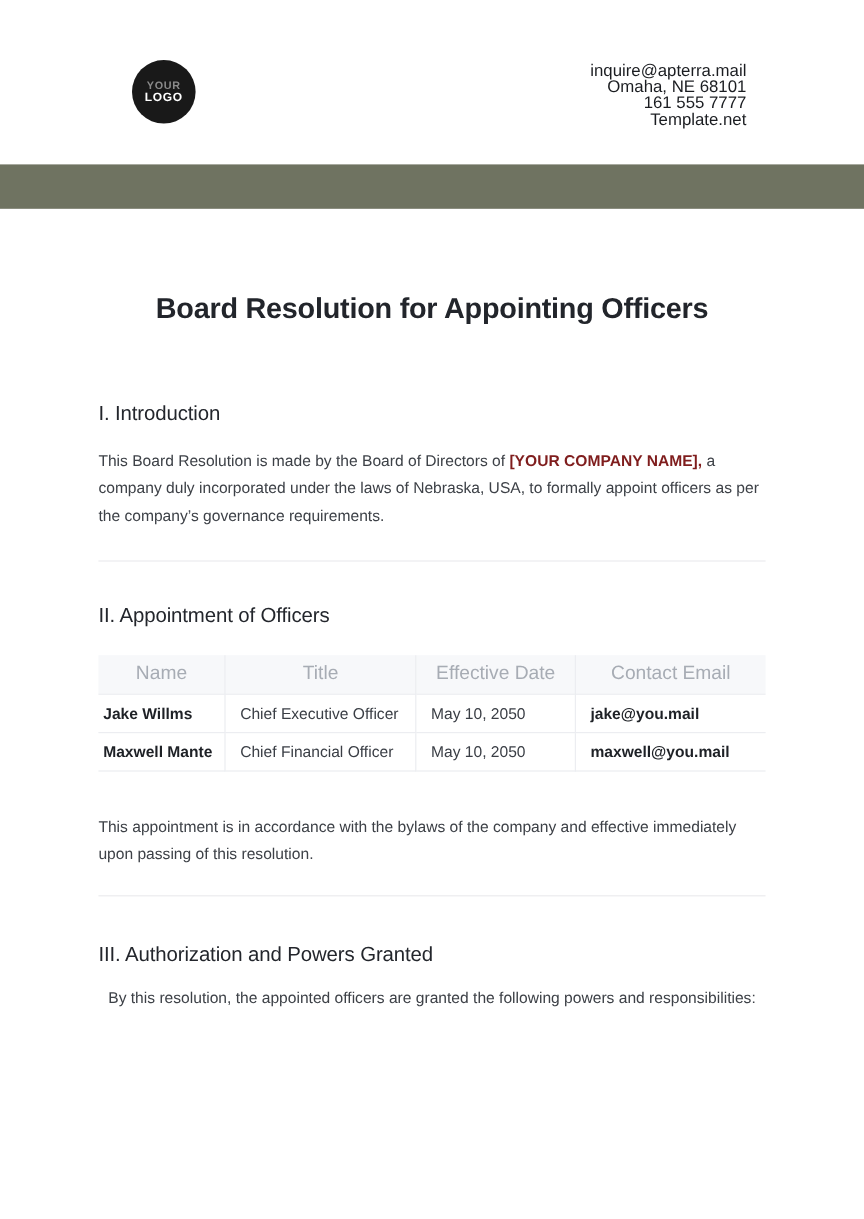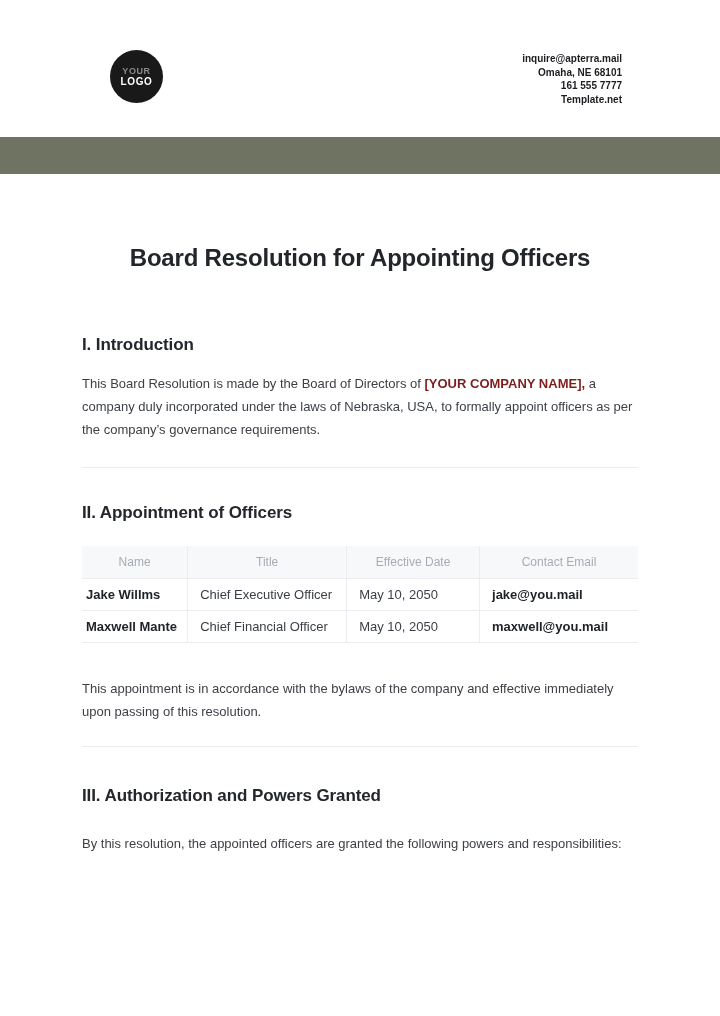--- a/index.html
+++ b/index.html
@@ -41,22 +41,22 @@
     letter-spacing: 0.6px;
   }
   .logo-logo {
     color: #ffffff;
     font-size: 10px;
     font-weight: 700;
     letter-spacing: 0.6px;
   }
   .contact {
     text-align: right;
-    font-size: 10px;
-    font-weight: 700;
+    font-size: 14px;
+    font-weight: 400;
     line-height: 13.5px;
     color: #1b1d21;
     padding-top: 2px;
   }
 
   
   .band {
     margin-top: 31px;
     height: 37px;
     width: 100%;
@@ -72,37 +72,37 @@
     font-size: 24px;
     line-height: 29px;
     font-weight: 700;
     color: #22252b;
     letter-spacing: -0.2px;
   }
 
   h2.sec-heading {
     font-size: 17px;
     line-height: 21px;
-    font-weight: 700;
+    font-weight: 400;
     color: #23262c;
     letter-spacing: -0.1px;
   }
   .sec-heading-1 { margin-top: 62px; }
   .sec-heading-2 { margin-top: 34px; }
   .sec-heading-3 { margin-top: 38px; }
 
   p.body-text {
     font-size: 13px;
     line-height: 23px;
     color: #3d4147;
   }
   .para-1 { margin-top: 17px; }
   .para-2 { margin-top: 17px; }
   .para-note { margin-top: 34px; }
-  .para-3 { margin-top: 26px; }
+  .para-3 { margin-top: 14px; text-align: center; }
   .b { font-weight: 700; color: #7f1d1d; }
 
   hr.divider {
     border: 0;
     border-top: 1px solid #ececee;
     height: 0;
   }
   .divider-1 { margin-top: 26px; }
   .divider-2 { margin-top: 23px; }
 
@@ -118,21 +118,21 @@
     height: 32px;
     vertical-align: middle;
   }
   .officers-table tr > *:first-child { border-left: 0; }
   .officers-table tr > *:last-child { border-right: 0; }
   .officers-table thead th { border-top: 0; }
   .officers-table th {
     background: #f7f8fa;
     color: #a7acb4;
     font-weight: 400;
-    font-size: 12px;
+    font-size: 16px;
     text-align: center;
   }
   .officers-table td {
     font-size: 13px;
     color: #3a3e45;
     padding-left: 12px;
     text-align: left;
     white-space: nowrap;
     overflow: hidden;
   }

